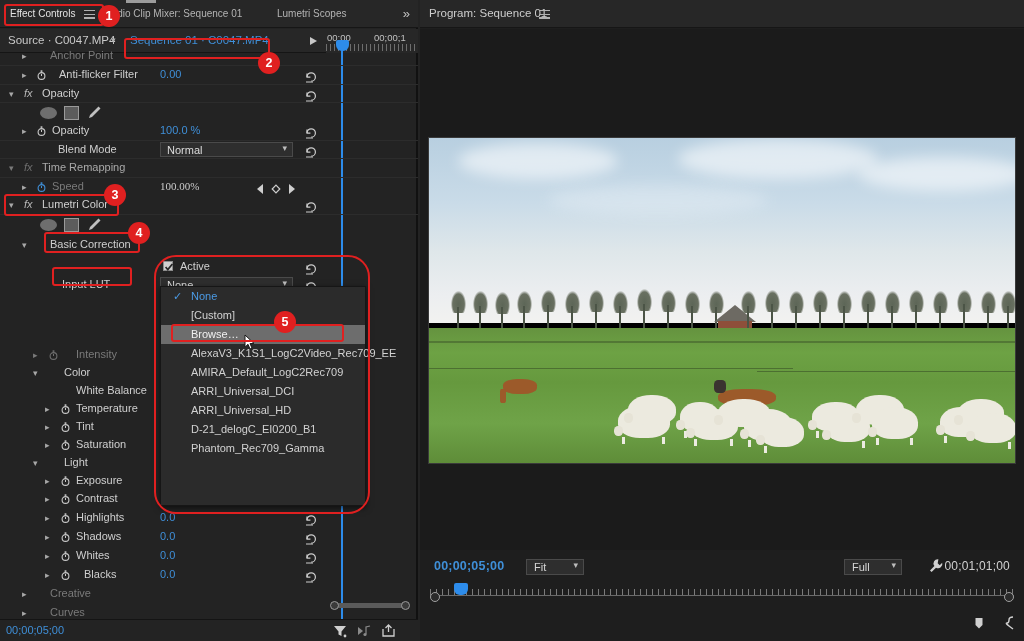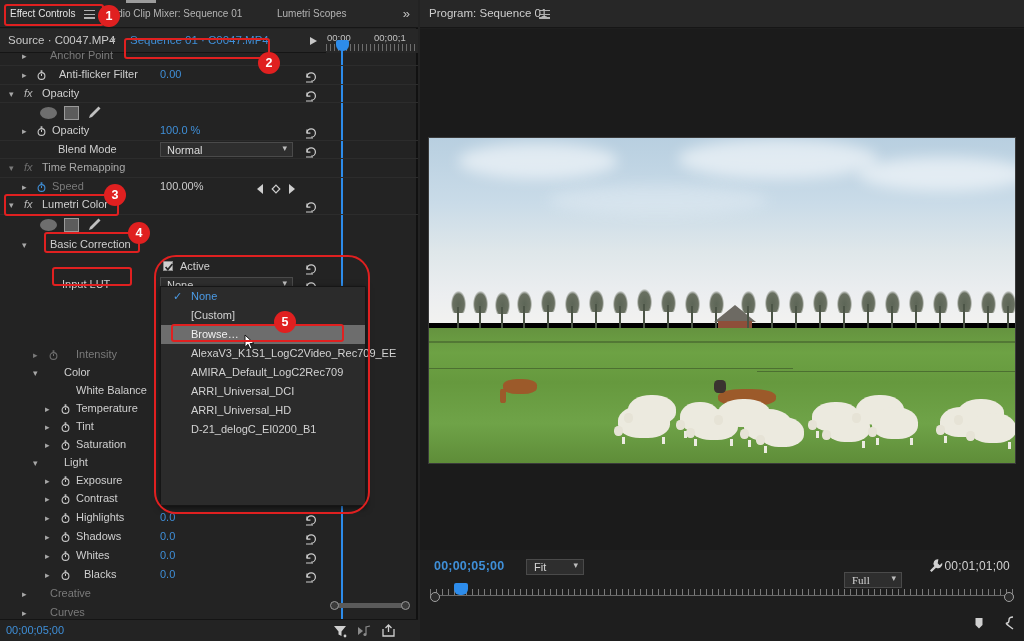--- a/index.html
+++ b/index.html
@@ -85,21 +85,21 @@
     position: absolute; left: 0; width: 418px; height: 18.5px;
     border-bottom: 1px solid #2c2c2c;
   }
   .prow .nm {
     position: absolute; top: 2px; font-size: 11px; color: #cfcfcf; white-space: nowrap;
   }
   .prow .nm.dim { color: #7a7a7a; }
   .prow .val {
     position: absolute; top: 2px; left: 160px; font-size: 11px; color: #3f8fd8;
   }
-  .prow .val.white { color: #cbcbcb; }
+  .prow .val.white { color: #cbcbcb; font-family: Liberation Serif, serif; }
   .arrow {
     position: absolute; top: 4px; font-size: 9px; color: #a8a8a8; line-height: 10px;
   }
   .stopwatch {
     position: absolute; top: 4px; width: 9px; height: 10px;
   }
   .stopwatch svg { display:block; }
   .reset-icon {
     position: absolute; right: 100px; top: 3px; width: 13px; height: 13px;
   }
@@ -669,20 +669,23 @@
       </div>
       <div class="lut-item">
         <span>ARRI_Universal_DCI</span>
       </div>
       <div class="lut-item">
         <span>ARRI_Universal_HD</span>
       </div>
       <div class="lut-item">
         <span>D-21_delogC_EI0200_B1</span>
       </div>
+      <div class="lut-item">
+        <span>Phantom_Rec709_Gamma</span>
+      </div>
     </div>
 
     <div id="cursor">
       <svg width="11" height="17" viewBox="0 0 11 17">
         <path d="M1 1 L1 13.2 L4 10.3 L6 15 L8 14.1 L6 9.6 L10 9.4 Z" fill="#ffffff" stroke="#1a1a1a" stroke-width="1"></path>
       </svg>
     </div>
 
   </div>
 
@@ -877,21 +880,21 @@
         <div class="frame-border"></div>
       </div>
     </div>
 
     <div class="pm-bottom">
       <div class="pm-tc-left">00;00;05;00</div>
       <div class="pm-sel" style="left:106px;top:9px;width:58px;">
         <span class="txt">Fit</span>
         <span class="cv">▾</span>
       </div>
-      <div class="pm-sel" style="right:122px;top:22px;width:58px;font-family:Liberation Serif, serif;">
+      <div class="pm-sel" style="right:122px;top:9px;width:58px;">
         <span class="txt">Full</span>
         <span class="cv">▾</span>
       </div>
       <span class="wrench">
         <svg width="16" height="16" viewBox="0 0 16 16">
             <path d="M10.4 1.2 a4.3 4.3 0 0 0 -4 6.9 L2 12.5 l1.6 1.6 l4.4 -4.4 a4.3 4.3 0 0 0 6.2 -5 l-2.5 2.5 l-2 -2 Z" fill="#d0d0d0"></path>
           </svg>
       </span>
       <div class="pm-tc-right">00;01;01;00</div>
 

